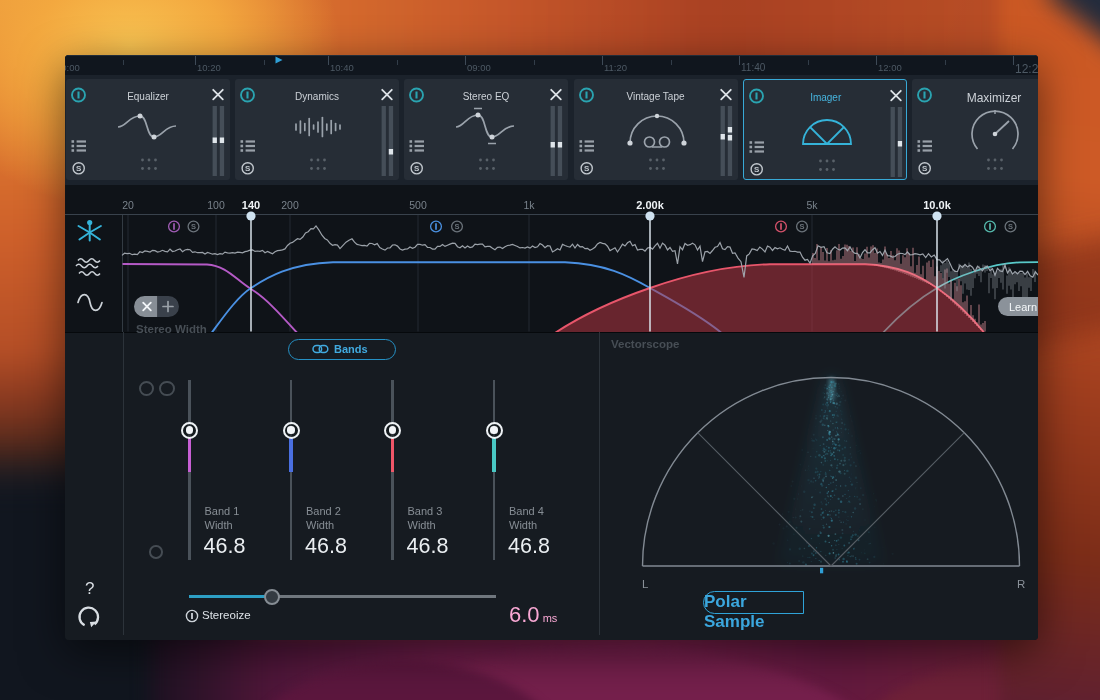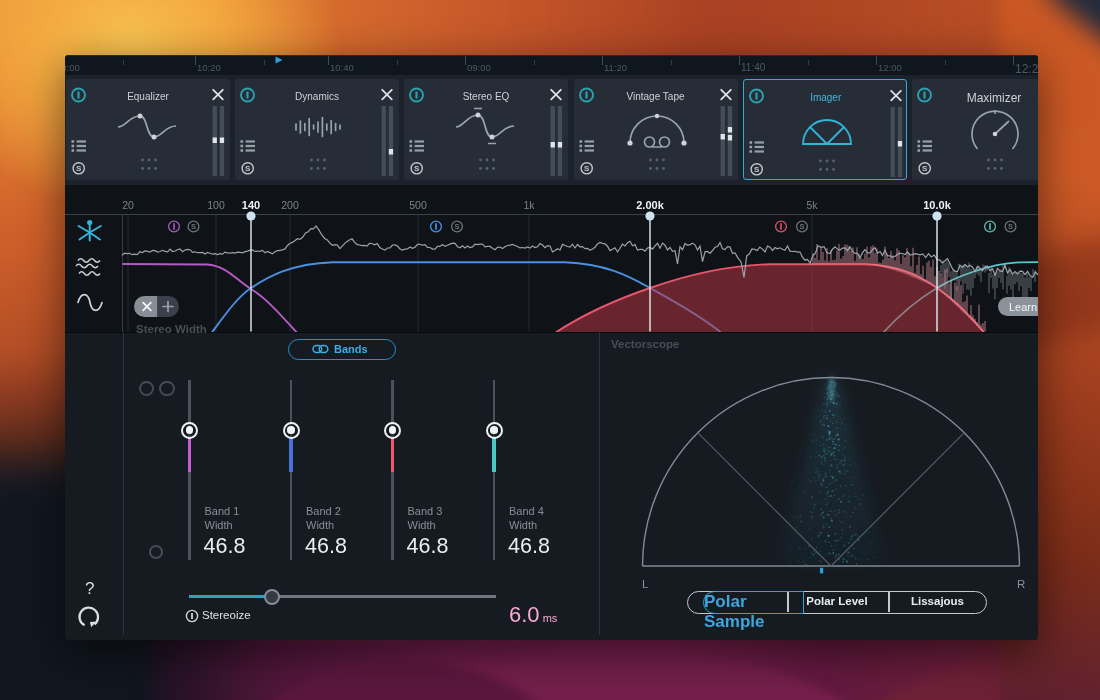--- a/index.html
+++ b/index.html
@@ -1095,20 +1095,14 @@
         <circle cx="212.9" cy="180.3" r="1.0" fill="#3da5c0" opacity="0.26"></circle>
 <path d="M43.5,234 A188.5,188.5 0 0 1 420.5,234" fill="none" stroke="#828a93" stroke-width="1.4"></path>
 <line x1="43.5" y1="234" x2="420.5" y2="234" stroke="#828a93" stroke-width="1.4"></line>
 <line x1="232" y1="234" x2="98.7" y2="100.7" stroke="#575e65" stroke-width="1.1"></line>
 <line x1="232" y1="234" x2="365.3" y2="100.7" stroke="#575e65" stroke-width="1.1"></line>
 <rect x="221" y="235.8" width="3.2" height="5.5" fill="#2f9fd6"></rect>
 <text x="43" y="255.5" fill="#8a9199" font-size="11.5">L</text>
 <text x="418" y="255.5" fill="#8a9199" font-size="11.5">R</text>
 </svg>
       <div style="position:absolute;left:546px;top:283px;font-size:11.5px;font-weight:bold;color:#474e55">Vectorscope</div>
-      <div style="position:absolute;left:622px;top:535.5px;width:300px;height:23px;border:1.4px solid #c3c9cf;border-radius:11.5px;box-sizing:border-box">
-<div style="position:absolute;left:99px;top:0;width:1.5px;height:20px;background:#c3c9cf"></div>
-<div style="position:absolute;left:200px;top:0;width:1.5px;height:20px;background:#c3c9cf"></div>
-<div style="position:absolute;left:99px;top:3px;width:100px;text-align:center;font-size:11.5px;font-weight:bold;color:#e8ecf0">Polar Level</div>
-<div style="position:absolute;left:200px;top:3px;width:99px;text-align:center;font-size:11.5px;font-weight:bold;color:#e8ecf0">Lissajous</div>
-</div>
 <div style="position:absolute;left:638px;top:535.5px;width:100.5px;height:23px;border:1.5px solid #2fa3d8;border-radius:11.5px 0 0 11.5px;box-sizing:border-box;line-height:20px;text-align:left;font-size:17px;font-weight:bold;color:#3ba7de">Polar Sample</div>
 </div>
 </div>
 </body></html>

